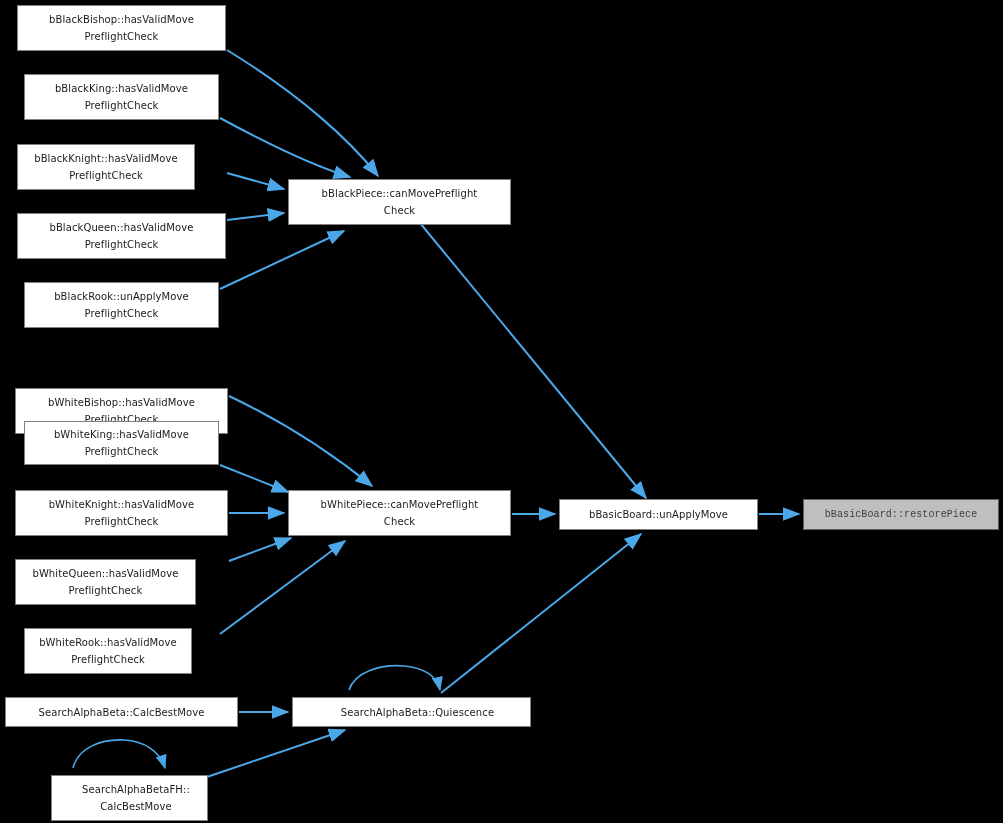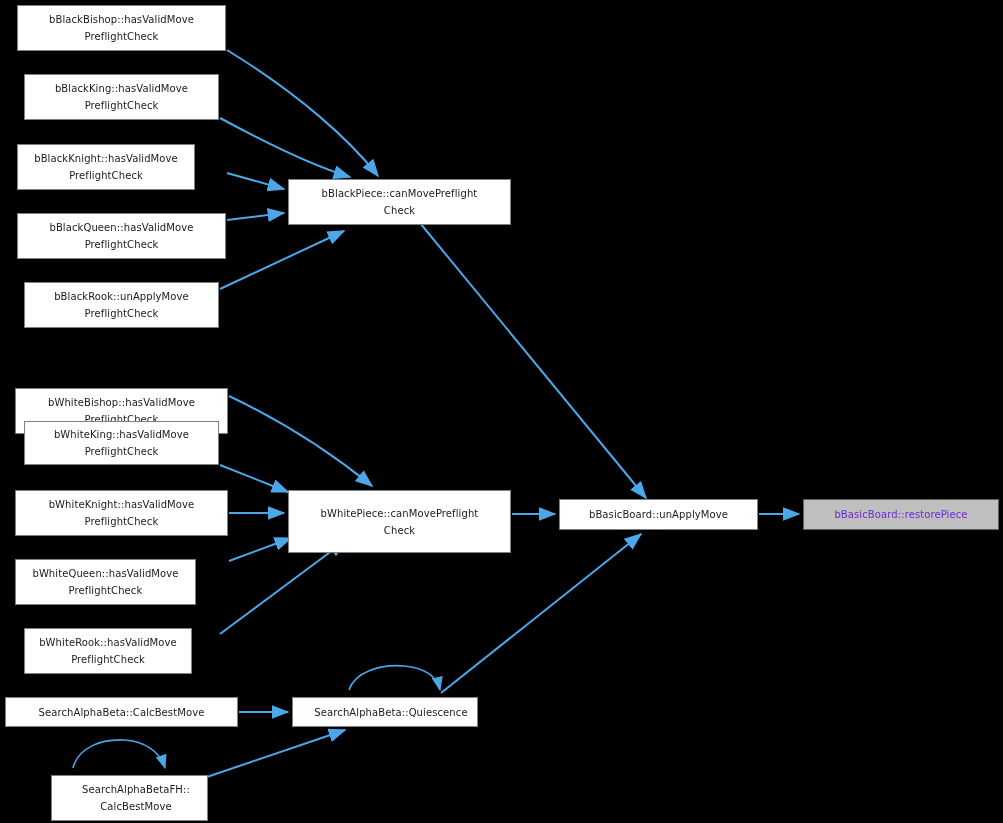--- a/index.html
+++ b/index.html
@@ -28,21 +28,22 @@
     display: flex;
     align-items: center;
     justify-content: center;
     padding: 0 4px;
     white-space: pre-line;
     letter-spacing: 0.1px;
   }
   .node.highlight {
     background: #bfbfbf;
     border-color: #606060;
-    color: #6d28d9;
+    color: #404040;
+    font-family: Liberation Mono, monospace;
   }
   #edges {
     position: absolute;
     left: 0;
     top: 0;
     width: 1003px;
     height: 823px;
     pointer-events: none;
   }
 </style>
@@ -96,19 +97,19 @@
 PreflightCheck</div>
       <div class="node" style="left: 15px; top: 559px; width: 181px; height: 46px;">bWhiteQueen::hasValidMove
 PreflightCheck</div>
       <div class="node" style="left: 24px; top: 628px; width: 168px; height: 46px;">bWhiteRook::hasValidMove
 PreflightCheck</div>
       <div class="node" style="left: 5px; top: 697px; width: 233px; height: 30px;">SearchAlphaBeta::CalcBestMove</div>
       <div class="node" style="left: 51px; top: 775px; width: 157px; height: 46px; padding-left: 17px;">SearchAlphaBetaFH::
 CalcBestMove</div>
       <div class="node" style="left: 288px; top: 179px; width: 223px; height: 46px;">bBlackPiece::canMovePreflight
 Check</div>
-      <div class="node" style="left: 288px; top: 490px; width: 223px; height: 63px;">bWhitePiece::canMovePreflight
+      <div class="node" style="left: 288px; top: 490px; width: 223px; height: 46px;">bWhitePiece::canMovePreflight
 Check</div>
-      <div class="node" style="left: 292px; top: 697px; width: 186px; height: 30px; padding-left: 16px;">SearchAlphaBeta::Quiescence</div>
+      <div class="node" style="left: 292px; top: 697px; width: 239px; height: 30px; padding-left: 16px;">SearchAlphaBeta::Quiescence</div>
       <div class="node" style="left: 559px; top: 499px; width: 199px; height: 31px;">bBasicBoard::unApplyMove</div>
       <div class="node highlight" style="left: 803px; top: 499px; width: 196px; height: 31px;">bBasicBoard::restorePiece</div>
     </div>
 </div>
 
 </body></html>

